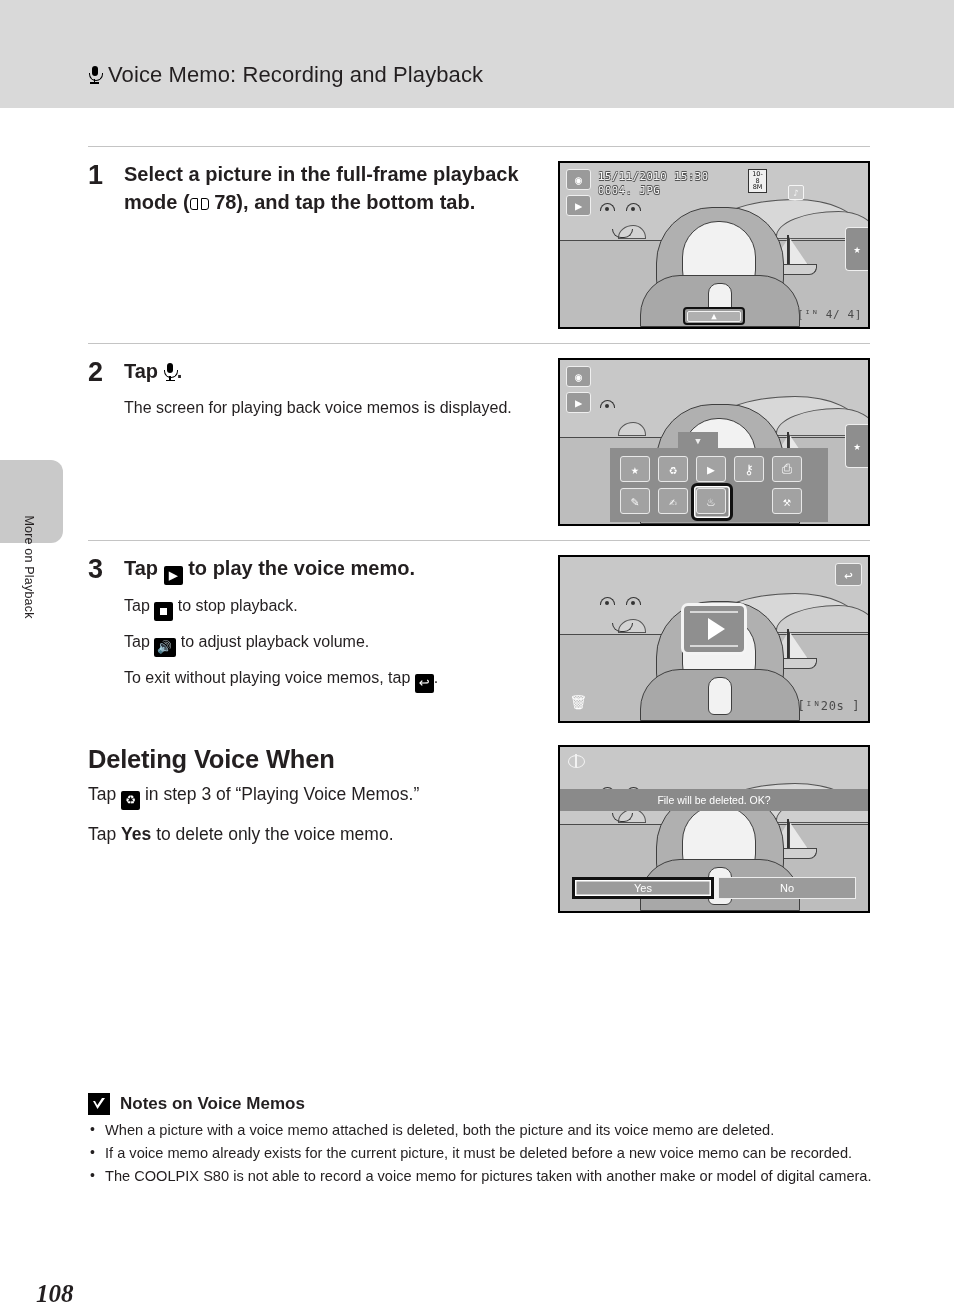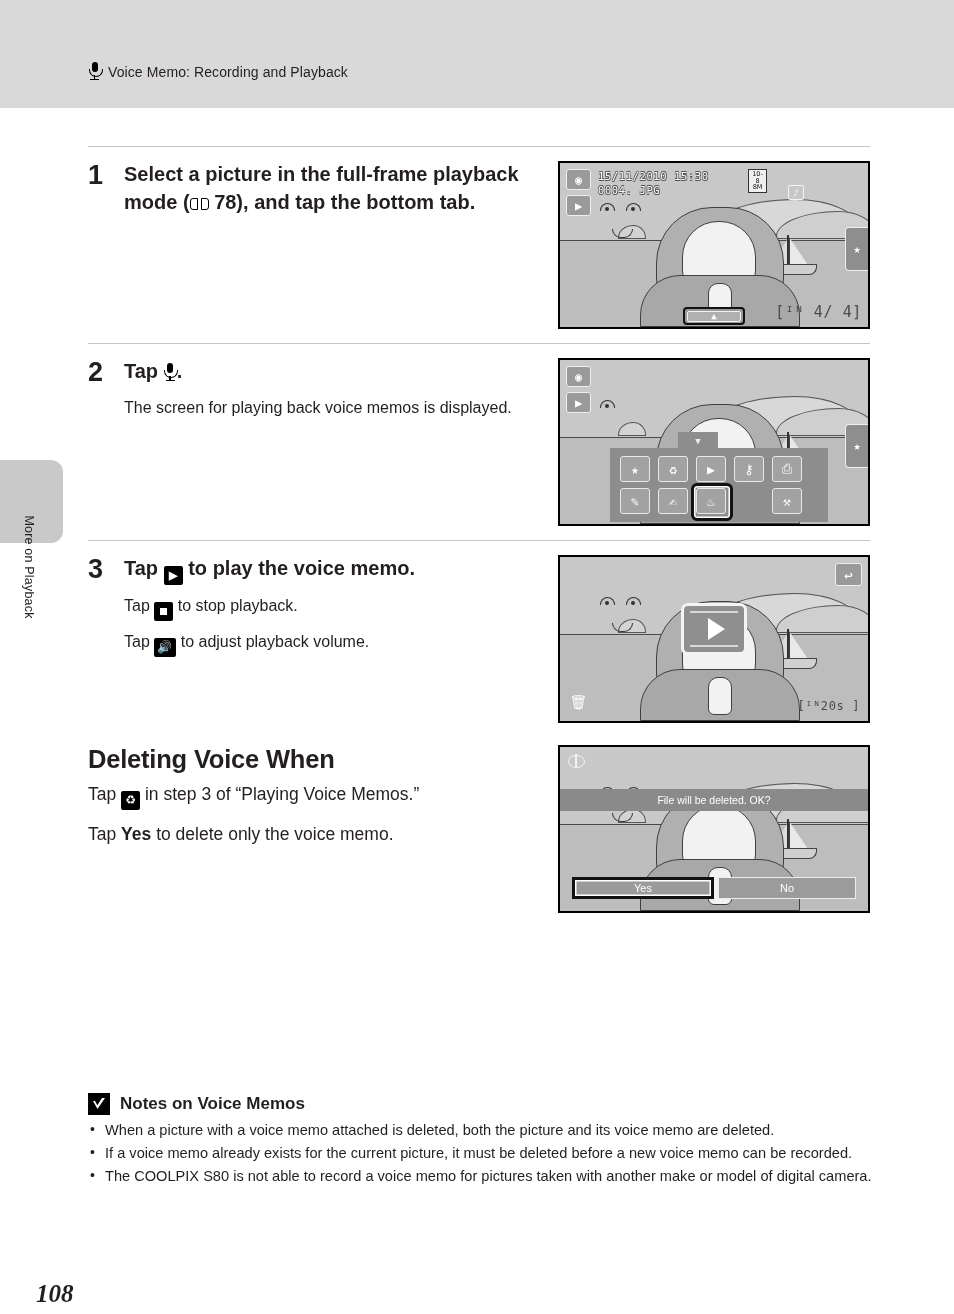--- a/index.html
+++ b/index.html
@@ -8,21 +8,21 @@
     font-family:"Liberation Sans",sans-serif;color:#231f20;
     position:relative;overflow:hidden;
   }
   
   .page-header{
     position:absolute;left:0;top:0;width:954px;height:108px;background:#d9d9d9;
   }
   .header-inner{
     position:absolute;left:88px;top:62px;display:flex;align-items:center;gap:7px;
   }
-  .header-title{font-size:14px;letter-spacing:.1px;color:#231f20;}
+  .header-title{font-size:22px;letter-spacing:.1px;color:#231f20;}
   .mic-glyph{display:inline-block;width:13px;height:19px;position:relative;}
   .mic-glyph .cap{position:absolute;left:3.5px;top:0;width:6px;height:10px;border-radius:3px;background:#000;}
   .mic-glyph .arc{position:absolute;left:0.5px;top:7px;width:12px;height:7px;border:1.6px solid #000;border-top:none;border-radius:0 0 7px 7px;}
   .mic-glyph .stem{position:absolute;left:5.6px;top:13px;width:1.8px;height:4px;background:#000;}
   .mic-glyph .base{position:absolute;left:2px;top:16.5px;width:9px;height:1.8px;background:#000;}
 
   
   .side-tab{position:absolute;left:0;top:460px;width:63px;height:83px;background:#c9c9c9;border-radius:0 12px 12px 0;}
   .side-label{
     position:absolute;left:-46px;top:560px;width:150px;text-align:center;
@@ -236,21 +236,21 @@
         <div class="qual-badge" style="left:188px;top:6px;width:19px;">
           <div>10-8</div>
           <div>8M</div>
         </div>
         <div class="memo-badge" style="left:228px;top:22px;">♪</div>
 
         <div class="tab-right">★</div>
         <div class="tab-bottom">
           <div class="in">▲</div>
         </div>
-        <div class="osd osd-dark" style="right:6px;bottom:6px;font-size:15px;">[ᴵᴺ    4/    4]</div>
+        <div class="osd osd-dark" style="right:6px;bottom:6px;font-size:11px;">[ᴵᴺ    4/    4]</div>
       </div>
     </div>
   </div>
 
   <div style="height:14px"></div>
   <div class="rule"></div>
   <div style="height:14px"></div>
 
   <div class="step-col">
     <div class="left-col">
@@ -336,20 +336,24 @@
             <span class="ig-blk ig-stop">
                 <i></i>
               </span>
             <span>to stop playback.</span>
           </p>
           <p class="step-line">
             <span>Tap</span>
             <span class="ig-blk ig-vol">🔊</span>
             <span>to adjust playback volume.</span>
           </p>
+          <p class="step-line">
+            <span>To exit without playing voice memos, tap</span>
+            <span class="ig-blk ig-back">↩</span><span>.</span>
+          </p>
         </div>
       </div>
     </div>
     <div class="right-col">
 
       <div class="lcd">
         <div class="sky"></div>
         <div class="sea"></div>
         <div class="hill h1"></div>
         <div class="hill h2"></div>

